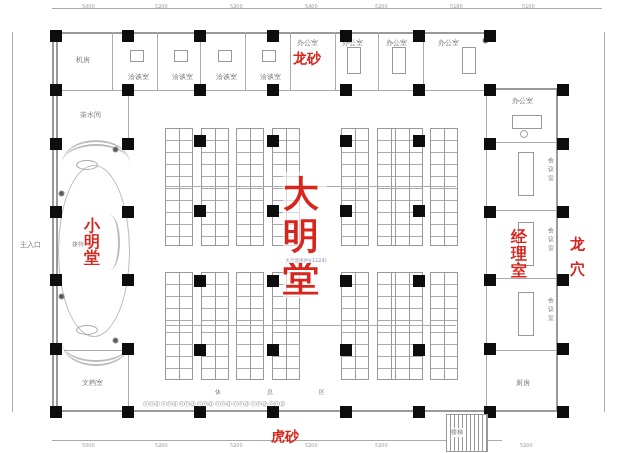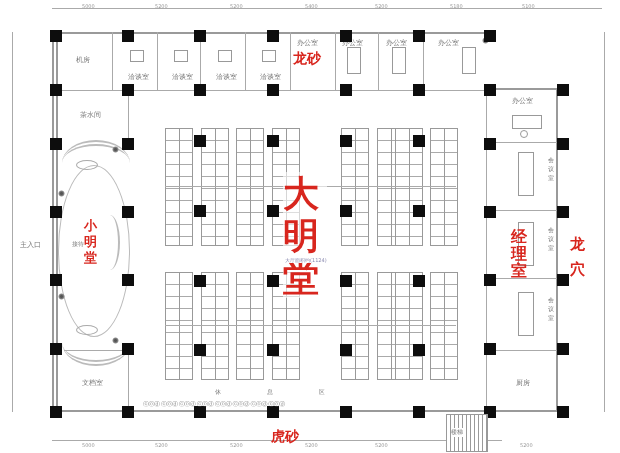--- a/index.html
+++ b/index.html
@@ -88,21 +88,21 @@
 <div class="abs" style="left:62px;top:320px;width:68px;height:40px;border-bottom:6px double #bbb;border-radius:0 0 50% 50%;"></div>
 <div class="abs" style="left:76px;top:160px;width:20px;height:8px;border:1px solid #aaa;border-radius:50%;"></div>
 <div class="abs" style="left:76px;top:325px;width:20px;height:8px;border:1px solid #aaa;border-radius:50%;"></div>
 <div class="abs" style="left:100px;top:215px;width:18px;height:55px;border-right:2px solid #bbb;border-radius:0 50% 50% 0;"></div>
 <div class="plant" style="left:112px;top:146px;"></div>
 <div class="plant" style="left:58px;top:190px;"></div>
 <div class="plant" style="left:58px;top:293px;"></div>
 <div class="plant" style="left:112px;top:337px;"></div>
 <div class="room-label" style="left:72px;top:240px;font-size:6px;">接待</div>
 <div class="room-label" style="left:20px;top:240px;">主入口</div>
-<div class="red" style="left:84px;top:218px;font-size:13px;line-height:16px;width:16px;font-family:Liberation Serif, serif;">
+<div class="red" style="left:84px;top:218px;font-size:16px;line-height:16px;width:16px;font-family:Liberation Serif, serif;">
   <span>小明堂</span>
 </div>
 
 <div class="thin-v" style="left:128px;top:350px;height:60px;"></div>
 <div class="thin-h" style="left:64px;top:350px;width:64px;"></div>
 <div class="room-label" style="left:82px;top:378px;">文档室</div>
 
 <div class="thin-v" style="left:486px;top:88px;height:322px;"></div>
 <div class="thin-h" style="left:486px;top:142px;width:72px;"></div>
 <div class="thin-h" style="left:486px;top:210px;width:72px;"></div>

